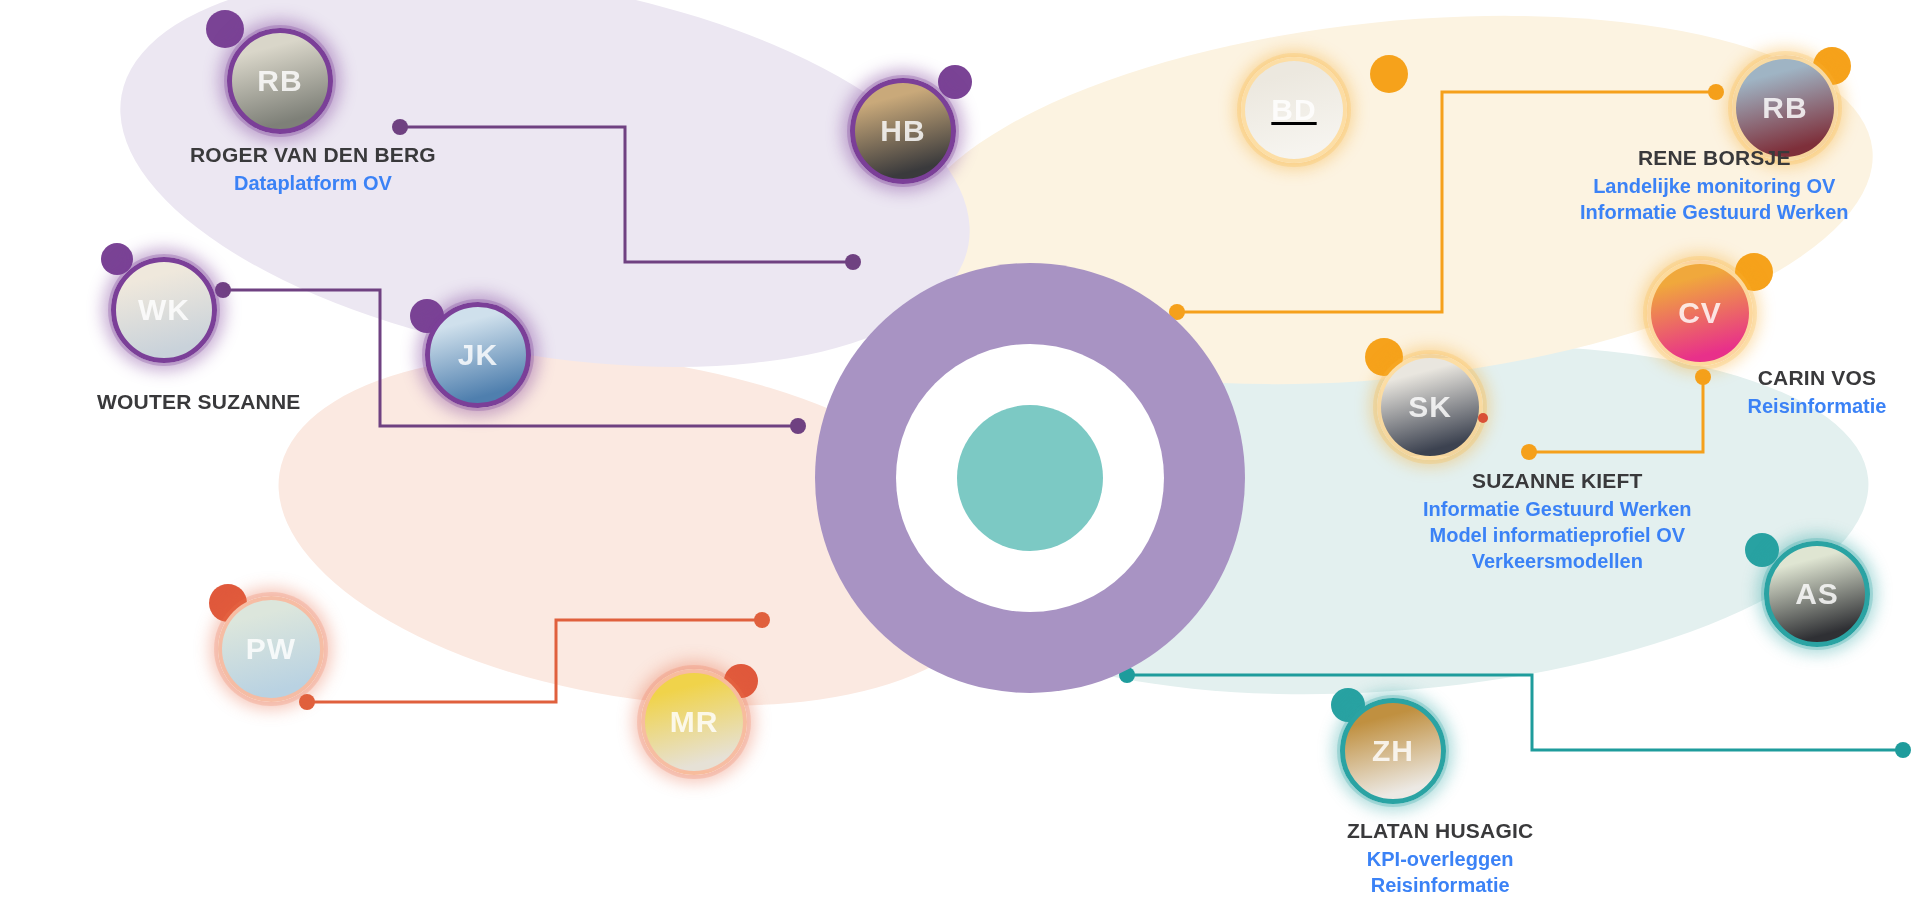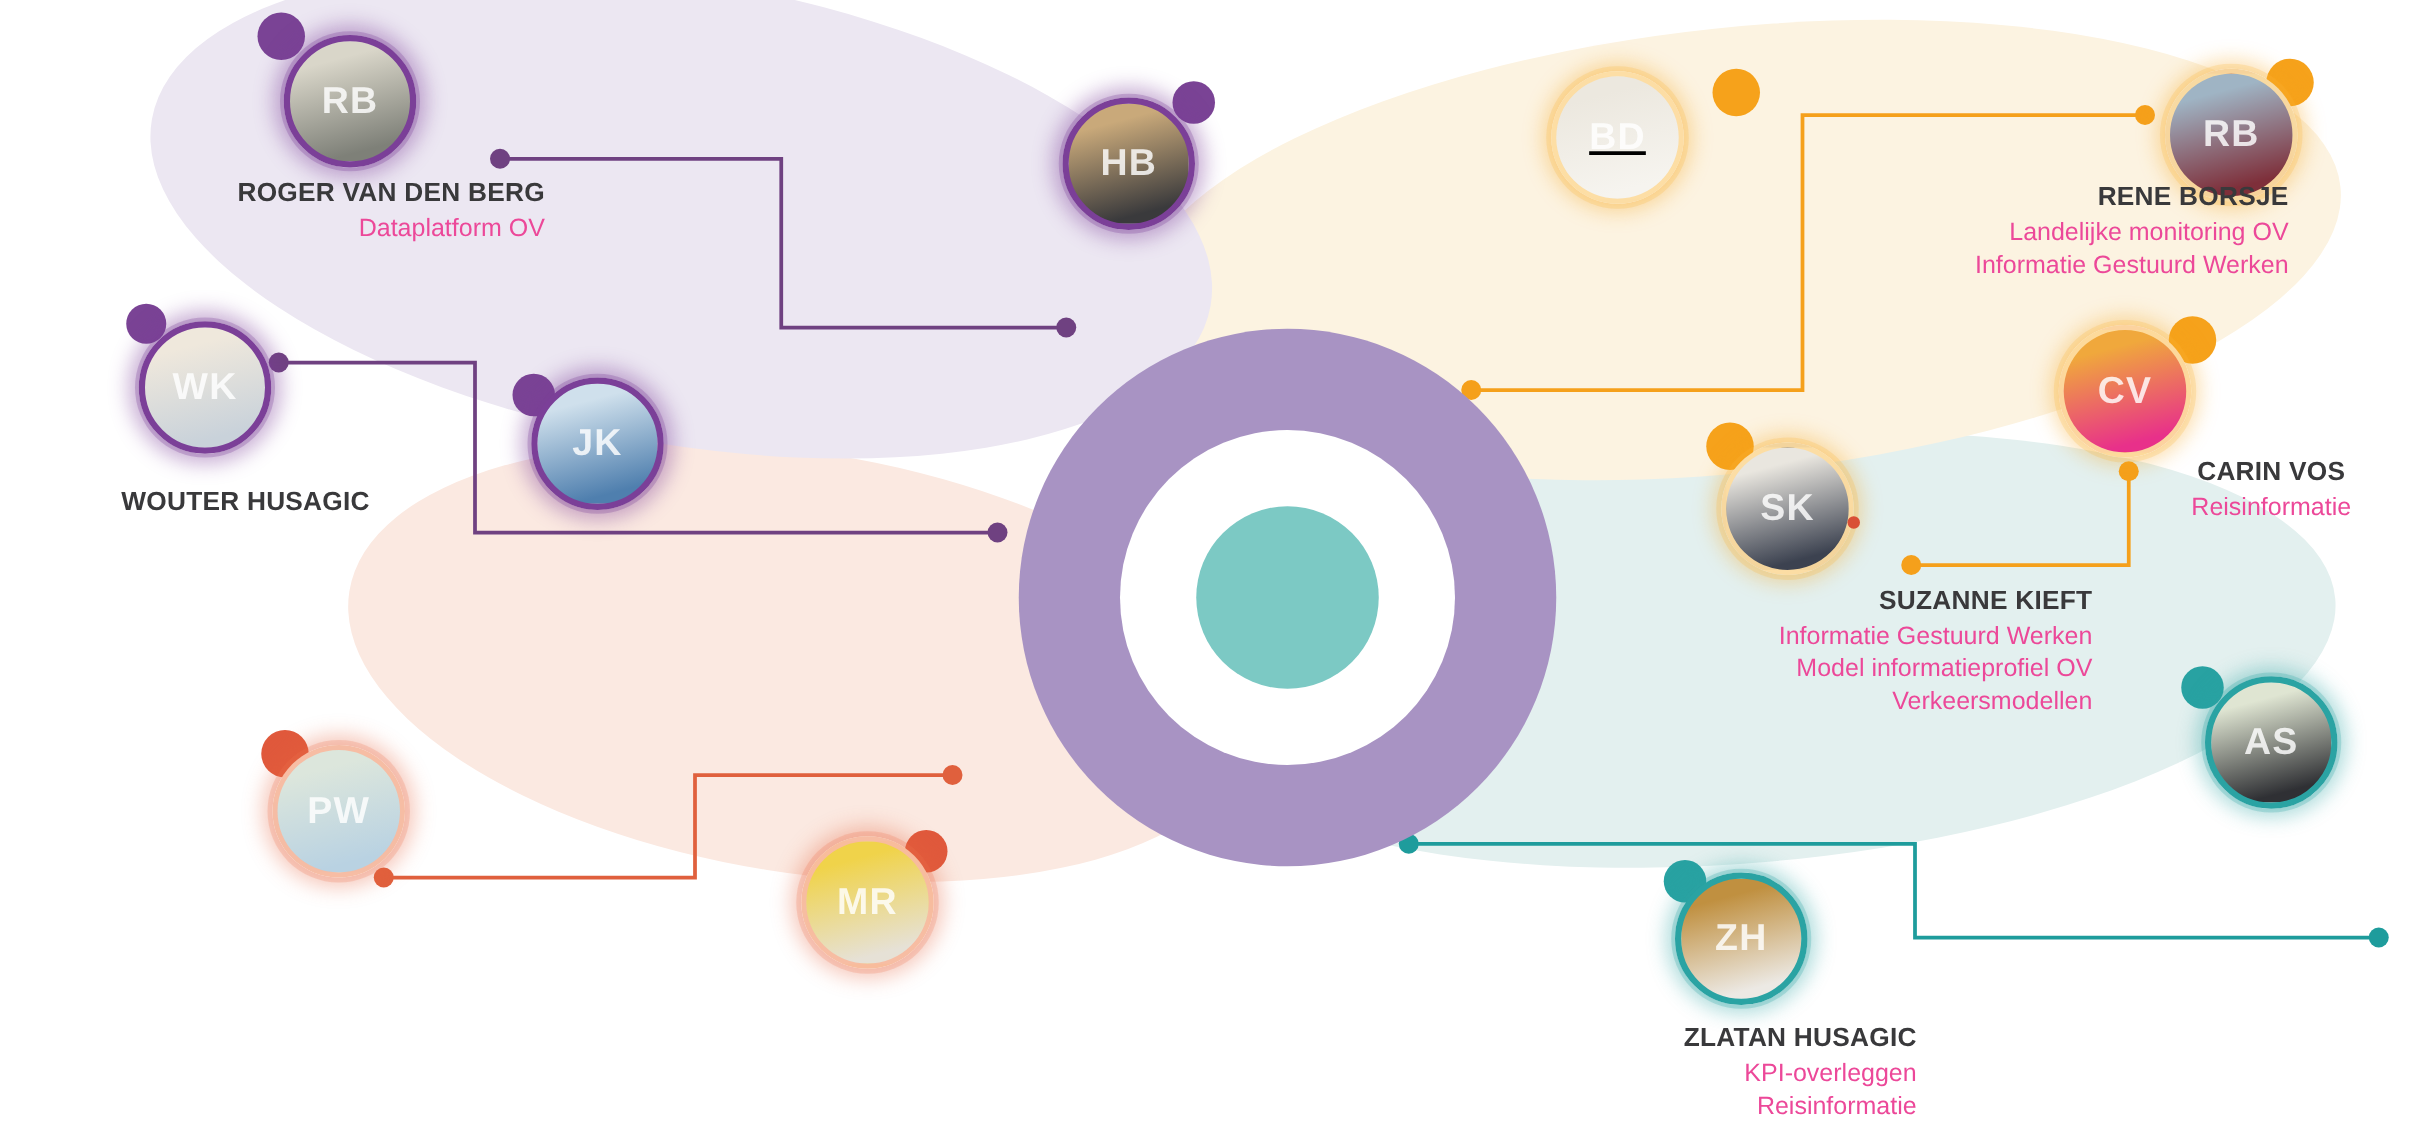--- a/index.html
+++ b/index.html
@@ -19,25 +19,25 @@
   .g-coral .avatar{border:4px solid rgba(248,186,160,.95);
       box-shadow:0 0 0 4px rgba(235,116,76,.22),0 0 16px 8px rgba(228,96,61,.35);}
   .g-coral .corner-dot{background:#E0593C;}
   .g-orange .avatar{border:4px solid rgba(253,220,160,.95);
       box-shadow:0 0 0 4px rgba(250,180,60,.22),0 0 15px 7px rgba(247,162,27,.35);}
   .g-orange .corner-dot{background:#F6A21B;}
   .g-teal .avatar{border:5px solid #2AA3A3;
       box-shadow:0 0 0 3px rgba(42,163,163,.25),0 0 15px 7px rgba(42,163,163,.38);}
   .g-teal .corner-dot{background:#28A2A2;}
   .label{position:absolute;z-index:6;}
-  .label.al-left{text-align:right;}
+  .label.al-left{text-align:center;}
   .label.al-center{text-align:center;}
   .pname{font-size:21px;font-weight:700;color:#39393B;letter-spacing:.2px;
          line-height:24px;margin-bottom:3px;white-space:nowrap;}
-  .roles div{font-size:20px;color:#ec4899;line-height:26px;white-space:nowrap;}
+  .roles div{font-size:20px;color:#3b82f6;line-height:26px;white-space:nowrap;font-weight:bold;}
   .mini-dot{position:absolute;border-radius:50%;z-index:6;}
 </style>
 </head>
 <body>
 
 <div id="canvas" style="width: 1931px; height: 915px; background: rgb(255, 255, 255);">
     <div class="blob" style="left: 930px; top: 350px; width: 940px; height: 340px; background: rgb(227, 240, 239); transform: rotate(-5deg); z-index: 1;"></div>
     <div class="blob" style="left: 905px; top: 22px; width: 970px; height: 356px; background: rgb(252, 243, 225); transform: rotate(-6deg); z-index: 1;"></div>
     <div class="blob" style="left: 275px; top: 362px; width: 730px; height: 336px; background: rgb(251, 233, 225); transform: rotate(9deg); z-index: 1;"></div>
     <div class="blob" style="left: 115px; top: -15px; width: 860px; height: 370px; background: rgb(236, 231, 242); transform: rotate(10deg); z-index: 1;"></div>
@@ -85,21 +85,21 @@
     </div>
 
   </div>
 
   <div class="person g-purple">
     <div class="corner-dot" style="left: 101px; top: 243px; width: 32px; height: 32px;"></div>
     <div class="avatar" style="left: 111px; top: 257px; background: linear-gradient(165deg, rgb(239, 232, 220) 20%, rgb(201, 210, 218) 85%);">
       <span class="initials">WK</span>
     </div>
     <div class="label al-left" style="top: 390px; left: 97px;">
-      <div class="pname">WOUTER HUSAGIC</div>
+      <div class="pname">WOUTER SUZANNE</div>
     </div>
   </div>
 
   <div class="person g-purple">
     <div class="corner-dot" style="left: 410px; top: 299px; width: 34px; height: 34px;"></div>
     <div class="avatar" style="left: 425px; top: 302px; background: linear-gradient(165deg, rgb(207, 224, 236) 20%, rgb(79, 127, 174) 85%);">
       <span class="initials">JK</span>
     </div>
 
   </div>

